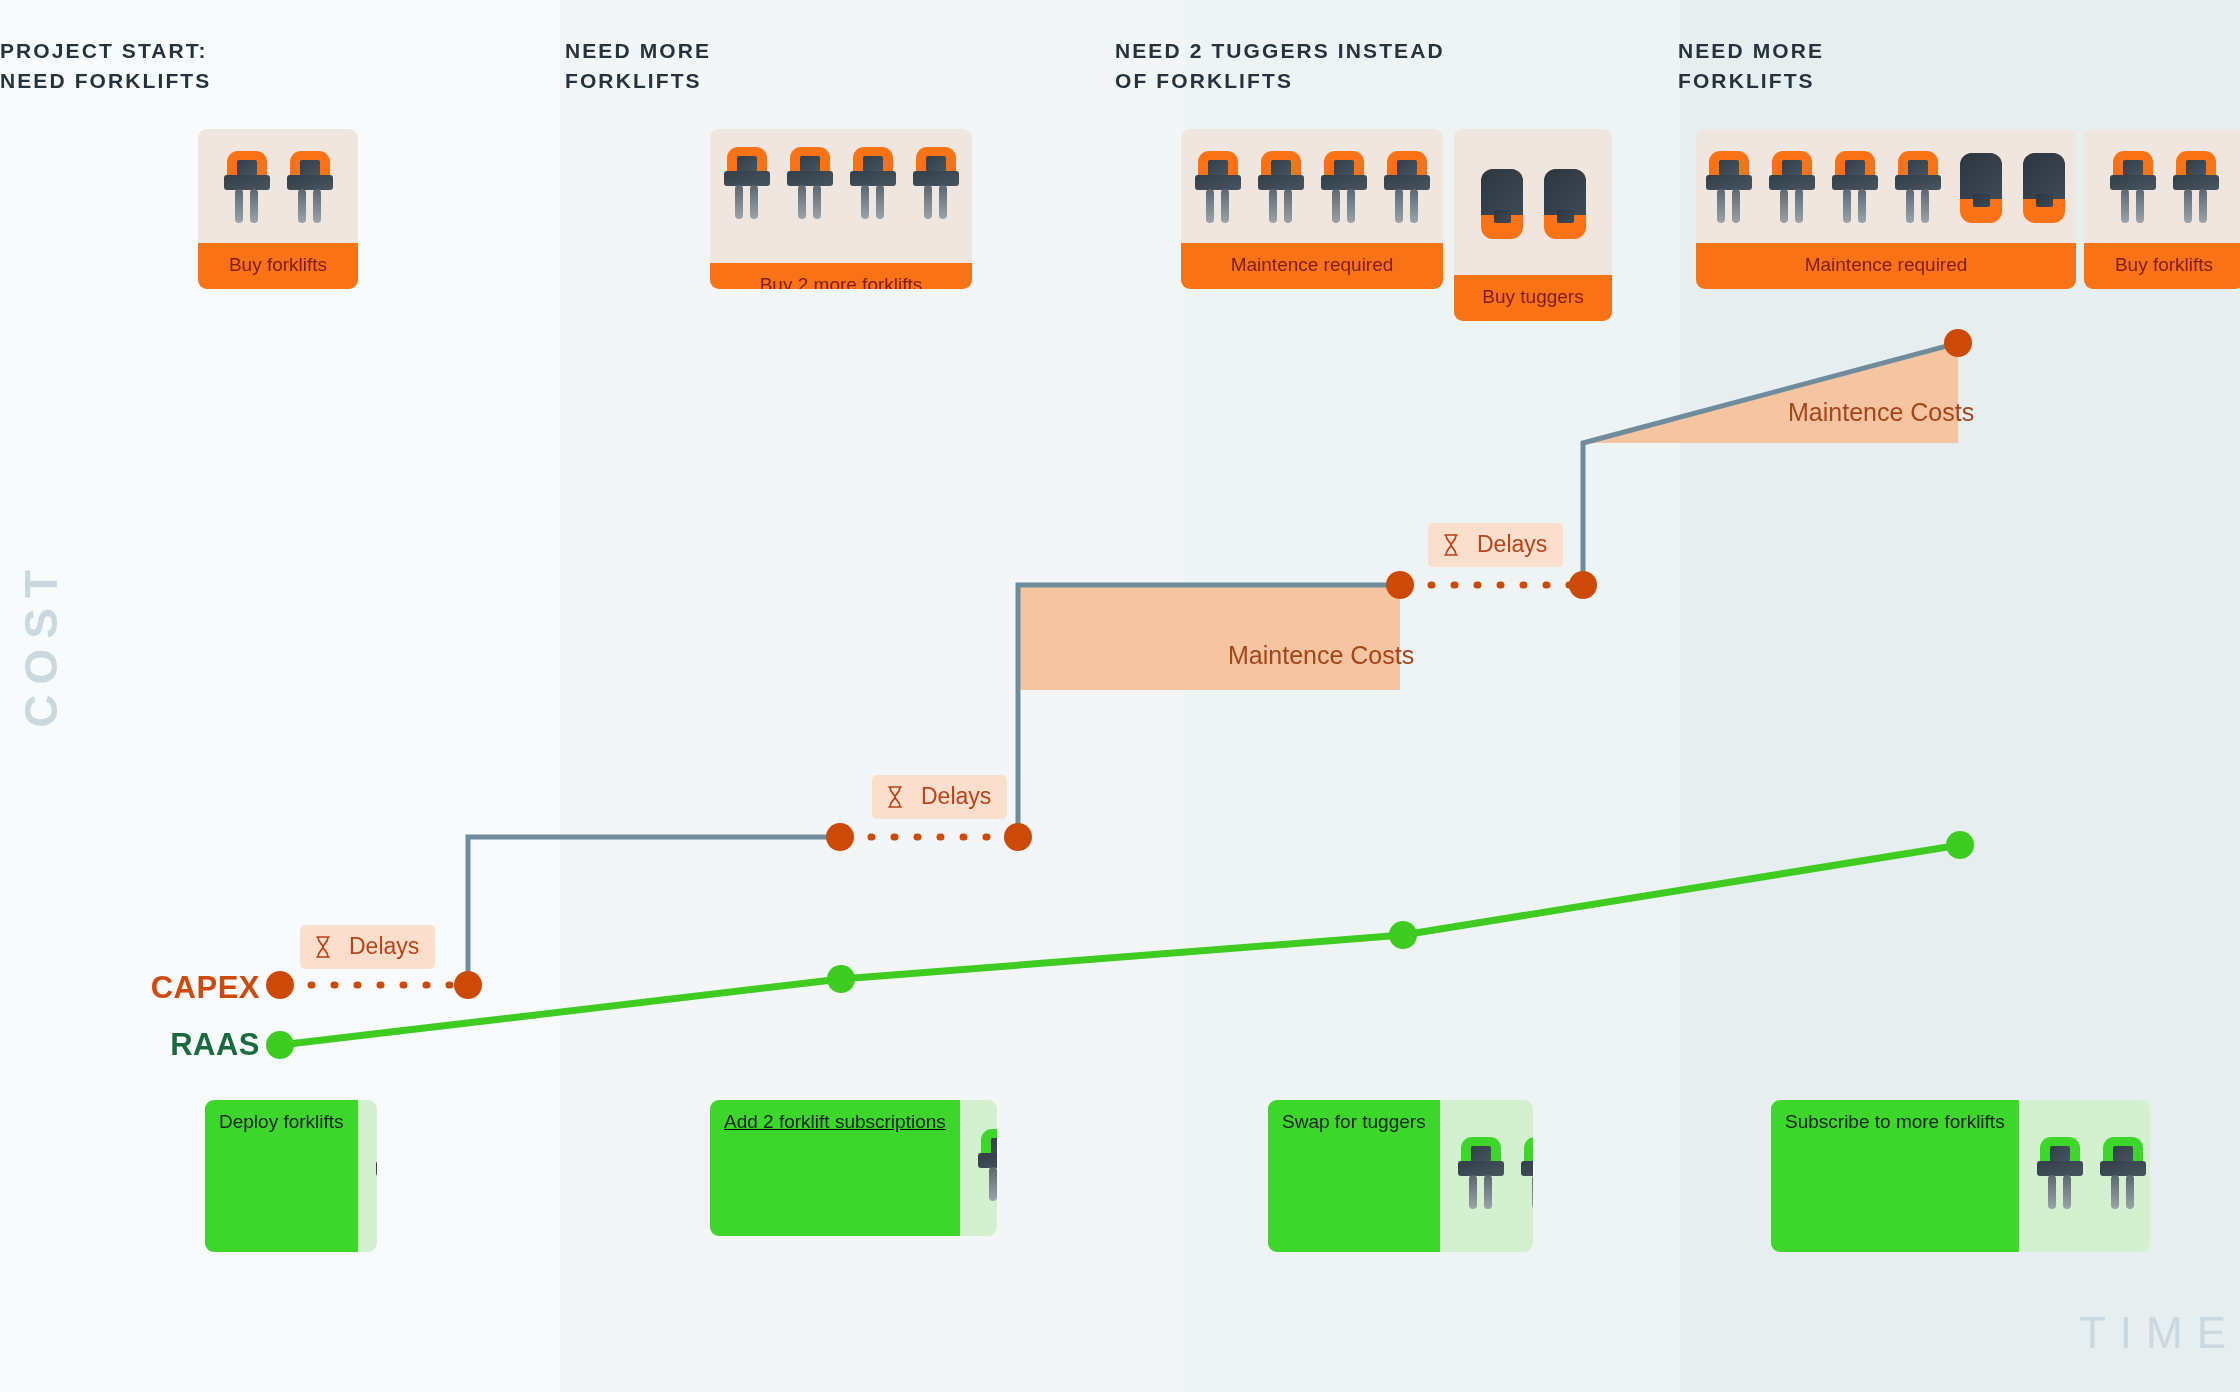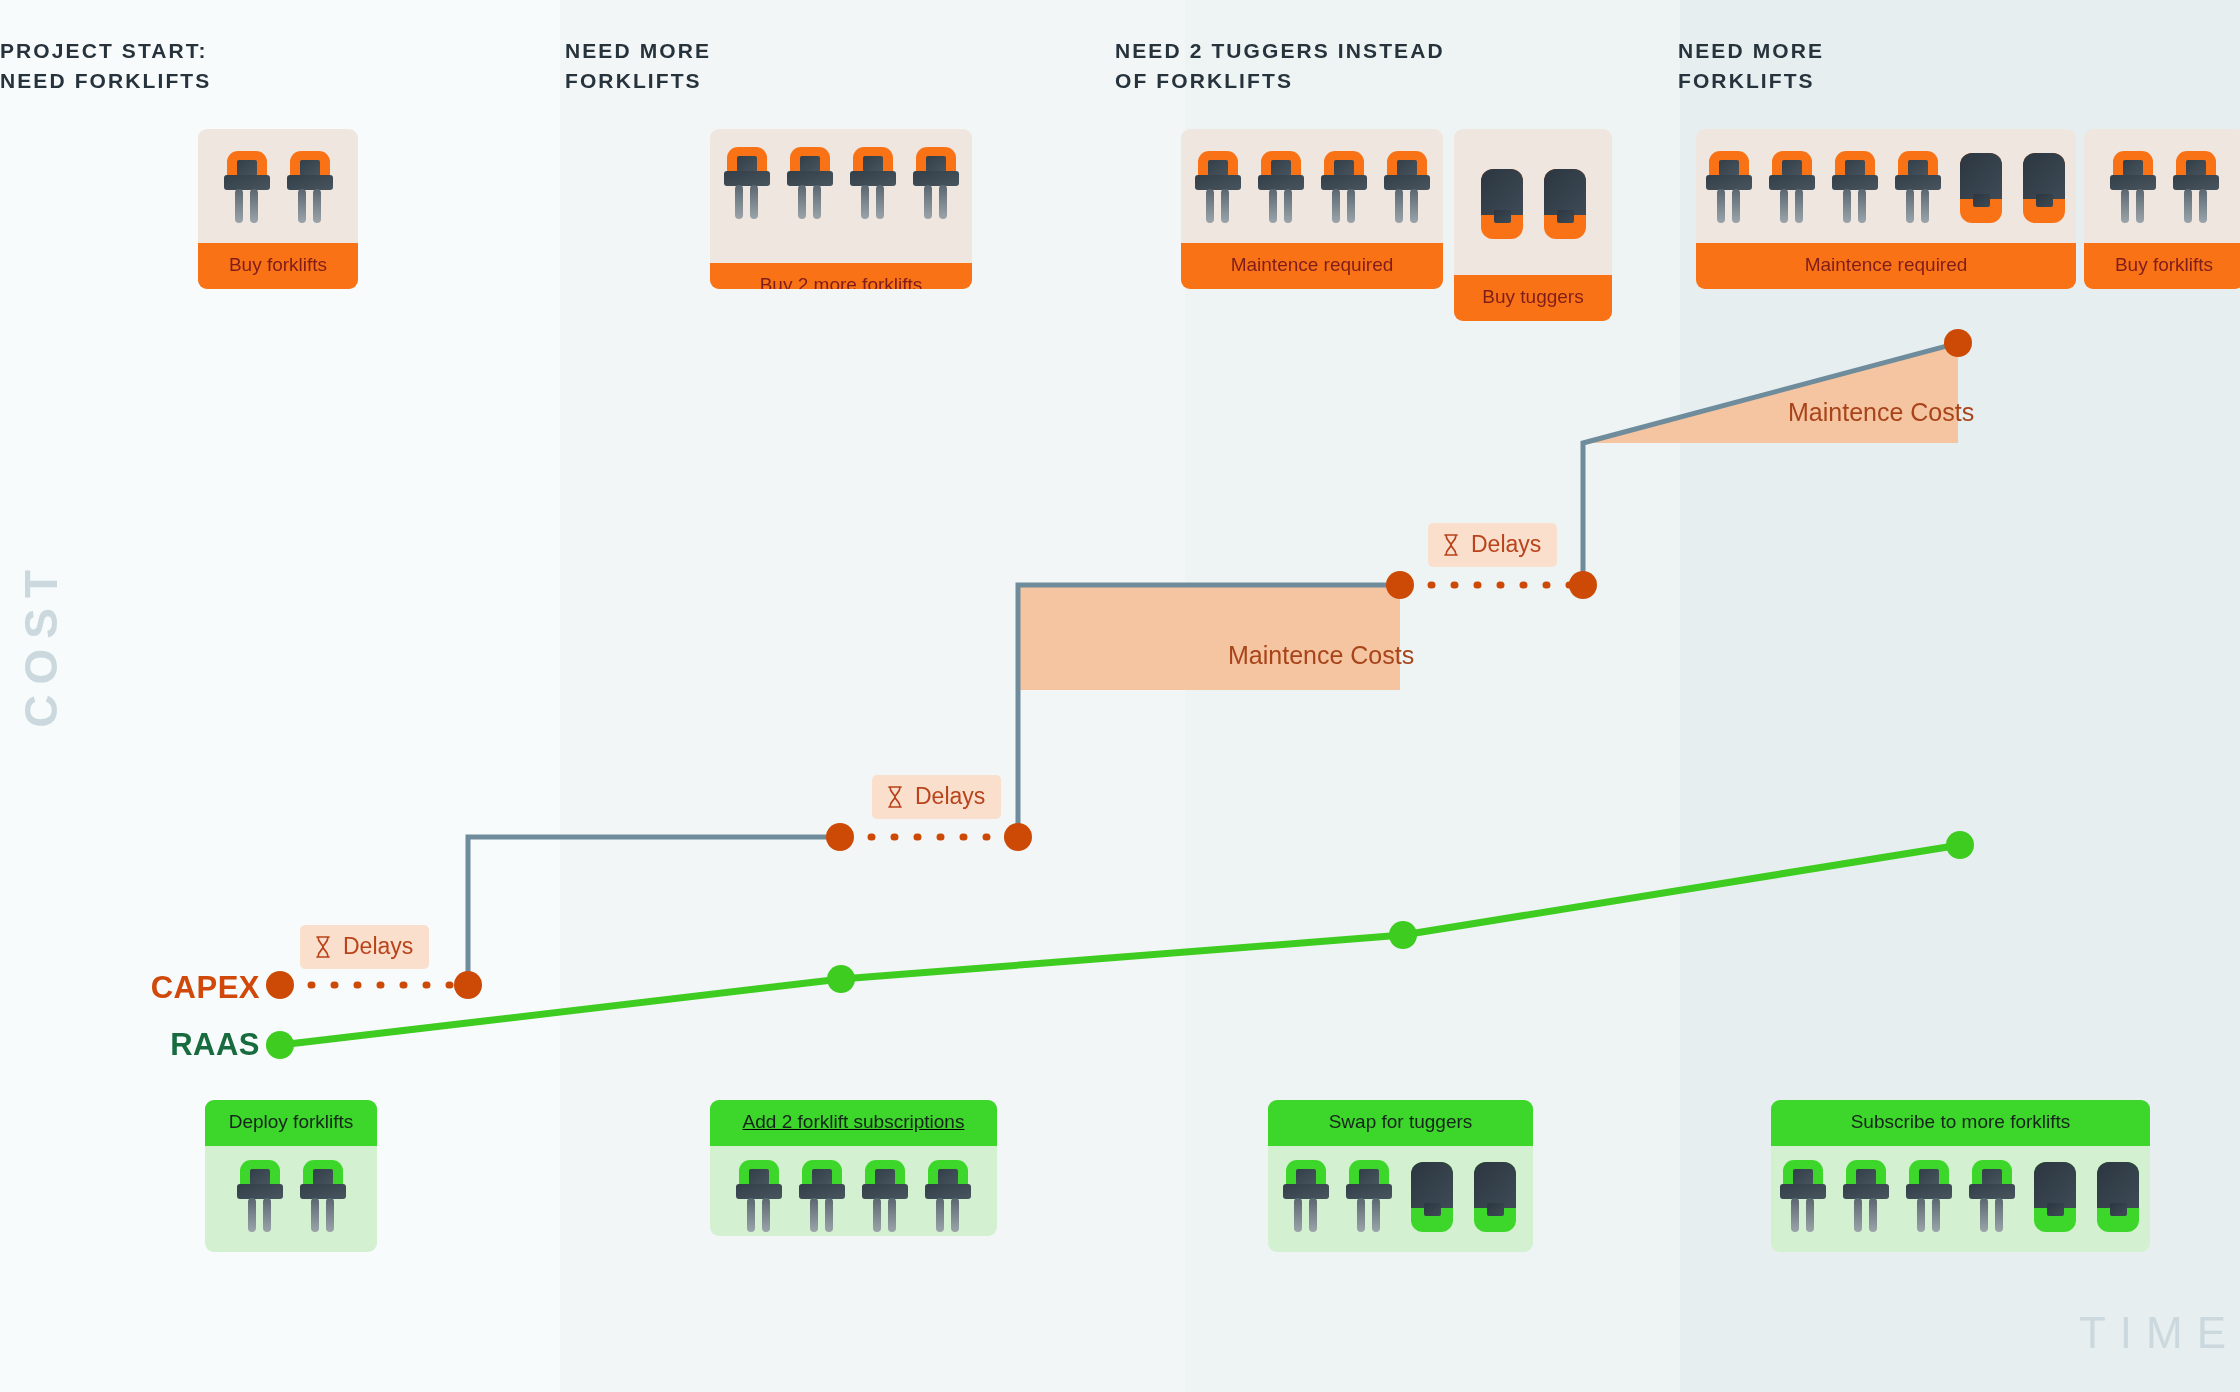--- a/index.html
+++ b/index.html
@@ -83,21 +83,21 @@
   }
 
   
   .raas-card {
     position: absolute;
     z-index: 3;
     border-radius: 9px;
     overflow: hidden;
     background: #D3F0D0;
     display: flex;
-    flex-direction: column;
+    flex-direction: row;
   }
   .raas-card .card-label {
     background: #3DD62B;
     color: #16241B;
     font-size: 19px;
     text-align: center;
     padding: 11px 14px 13px 14px;
     white-space: nowrap;
   }
   .raas-card .veh-row {
@@ -134,21 +134,21 @@
 
   
   .delay-badge {
     position: absolute;
     z-index: 4;
     background: #FADFCD;
     border-radius: 5px;
     padding: 8px 16px 9px 14px;
     display: flex;
     align-items: center;
-    gap: 11px;
+    gap: 17px;
     color: #B9431A;
     font-size: 23px;
     white-space: nowrap;
   }
   .delay-badge .hourglass-icon {
     display: inline-flex;
     align-items: center;
     justify-content: center;
     width: 18px;
     height: 24px;

